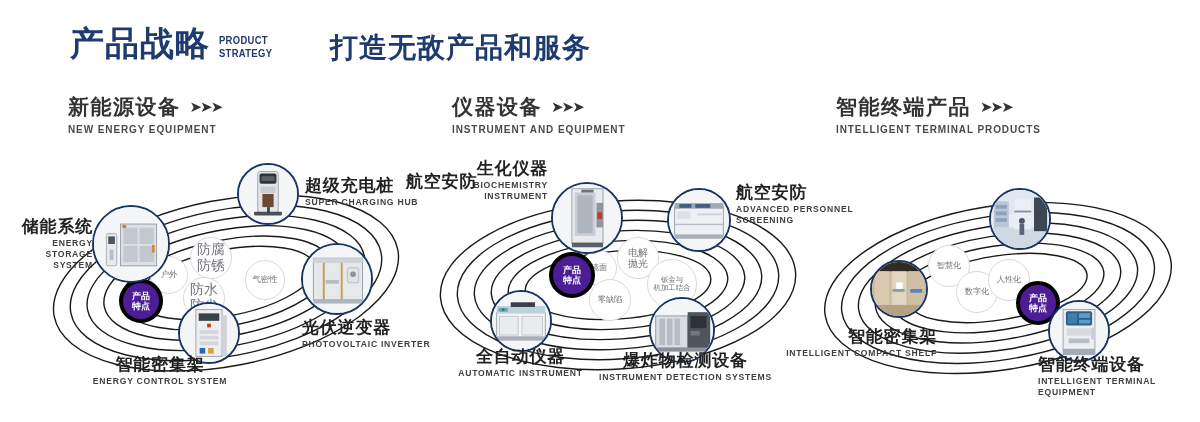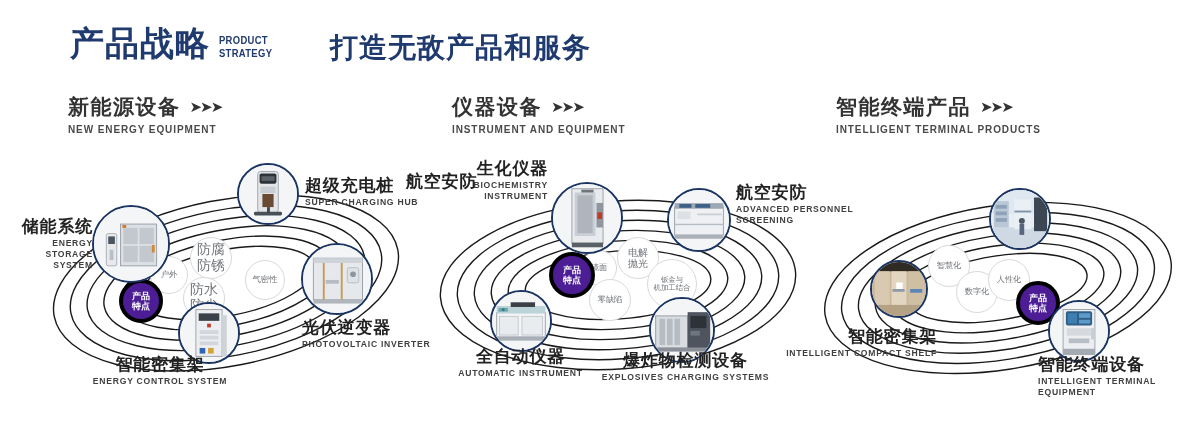--- a/index.html
+++ b/index.html
@@ -278,21 +278,21 @@
         <rect x="17" y="21" width="6" height="28" fill="#b6bcc3"></rect>
         <rect x="25" y="21" width="6" height="28" fill="#b6bcc3"></rect>
         <rect x="39" y="14" width="24" height="38" fill="#4e555e"></rect>
         <rect x="42" y="18" width="17" height="13" fill="#2c3238"></rect>
         <rect x="42" y="34" width="10" height="5" fill="#6f767e"></rect>
         <rect x="5" y="52" width="58" height="4" fill="#8a9098"></rect>
       </svg>
     </div>
     <div class="cap ca w2" style="left:175px;top:196px;width:185px;">
       <div class="cn">爆炸物检测设备</div>
-      <div class="en">EXPLOSIVES CHARGING SYSTEMS</div>
+      <div class="en">INSTRUMENT DETECTION SYSTEMS</div>
     </div>
 
     <div class="node" style="left:72px;top:135px;width:62px;height:62px;">
       <svg class="art" viewBox="0 0 62 62">
         <rect x="0" y="0" width="62" height="62" fill="#f4f5f7"></rect>
         <rect x="5" y="22" width="52" height="26" fill="#f2f4f6" stroke="#9ba1a8" stroke-width="1"></rect>
         <rect x="5" y="15" width="52" height="8" fill="#bcd4d8"></rect>
         <rect x="20" y="11" width="26" height="5" fill="#3a4046"></rect>
         <rect x="7" y="17" width="10" height="4" fill="#6fa5ad"></rect>
         <rect x="8" y="26" width="20" height="20" fill="#e9ecef" stroke="#b9bfc5" stroke-width=".8"></rect>

